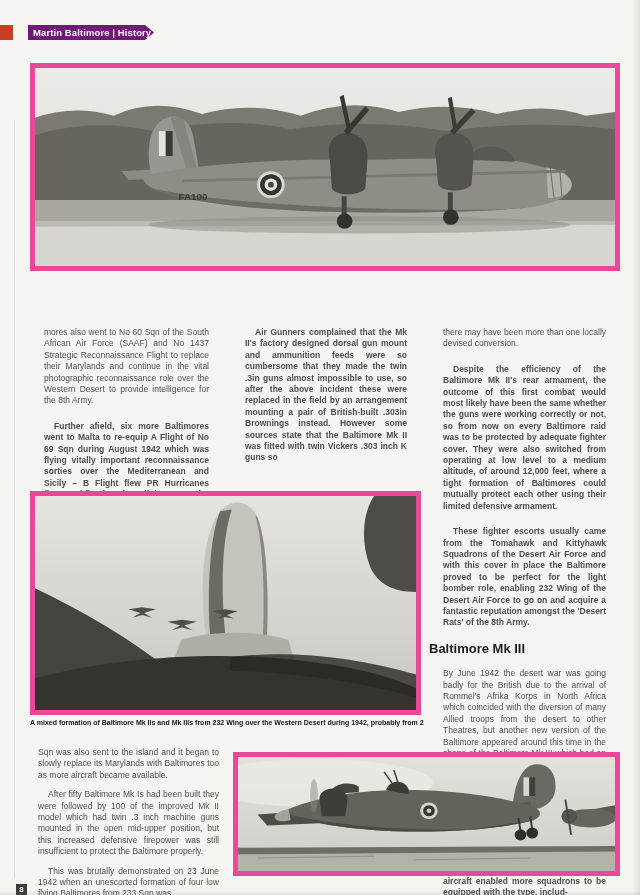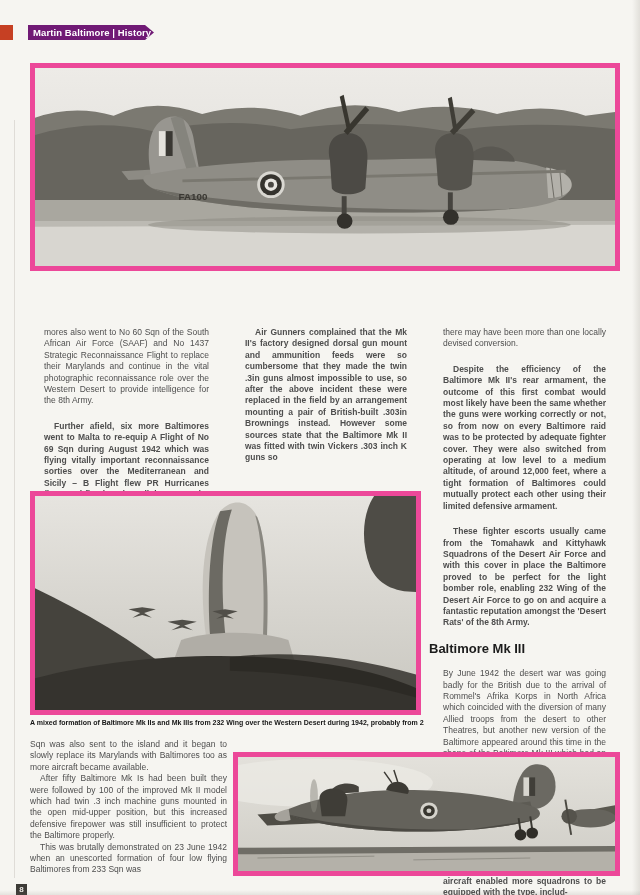--- a/index.html
+++ b/index.html
@@ -31,21 +31,21 @@
   .cap-mid{left:30px;top:718px;width:394px;white-space:nowrap;overflow:hidden;font-size:7px;}
   
   .col{position:absolute;top:313px;color:#4e4e4e;font-size:8.5px;line-height:11.4px;text-align:justify;z-index:2;}
   .col1{left:30px;width:193px;}
   .col2{left:231px;width:190px;}
   .col3{left:429px;width:191px;}
   .col p{margin:14px;}
   .col p.ind{text-indent:10px;font-weight:bold;}
   .subhead{font-weight:bold;color:#1c1c1c;font-size:13px;margin:6px 0 1px 0 !important;text-align:left;}
   .blk-bottom{position:absolute;left:30px;top:739px;width:197px;color:#4e4e4e;font-size:8.5px;line-height:11.4px;text-align:justify;z-index:2;}
-  .blk-bottom p{margin:0;}
+  .blk-bottom p{margin:8px;}
   .blk-bottom p.ind{text-indent:10px;}
   
   .pagenum{
     position:absolute;left:16px;top:884px;width:11px;height:12px;background:#3d3b37;
     color:#eeece7;font-size:8px;font-weight:bold;text-align:center;line-height:12px;z-index:7;
   }
   .crease-left{position:absolute;left:14px;top:120px;width:1px;height:758px;background:rgba(140,134,124,.22);z-index:1;}
   .edge-right{position:absolute;right:0;top:0;width:8px;height:100%;background:linear-gradient(to right,rgba(0,0,0,0),rgba(118,112,100,.16));z-index:8;}
   .edge-bottom{position:absolute;left:0;bottom:0;width:100%;height:5px;background:linear-gradient(to bottom,rgba(0,0,0,0),rgba(118,112,100,.14));z-index:8;}
 </style>

